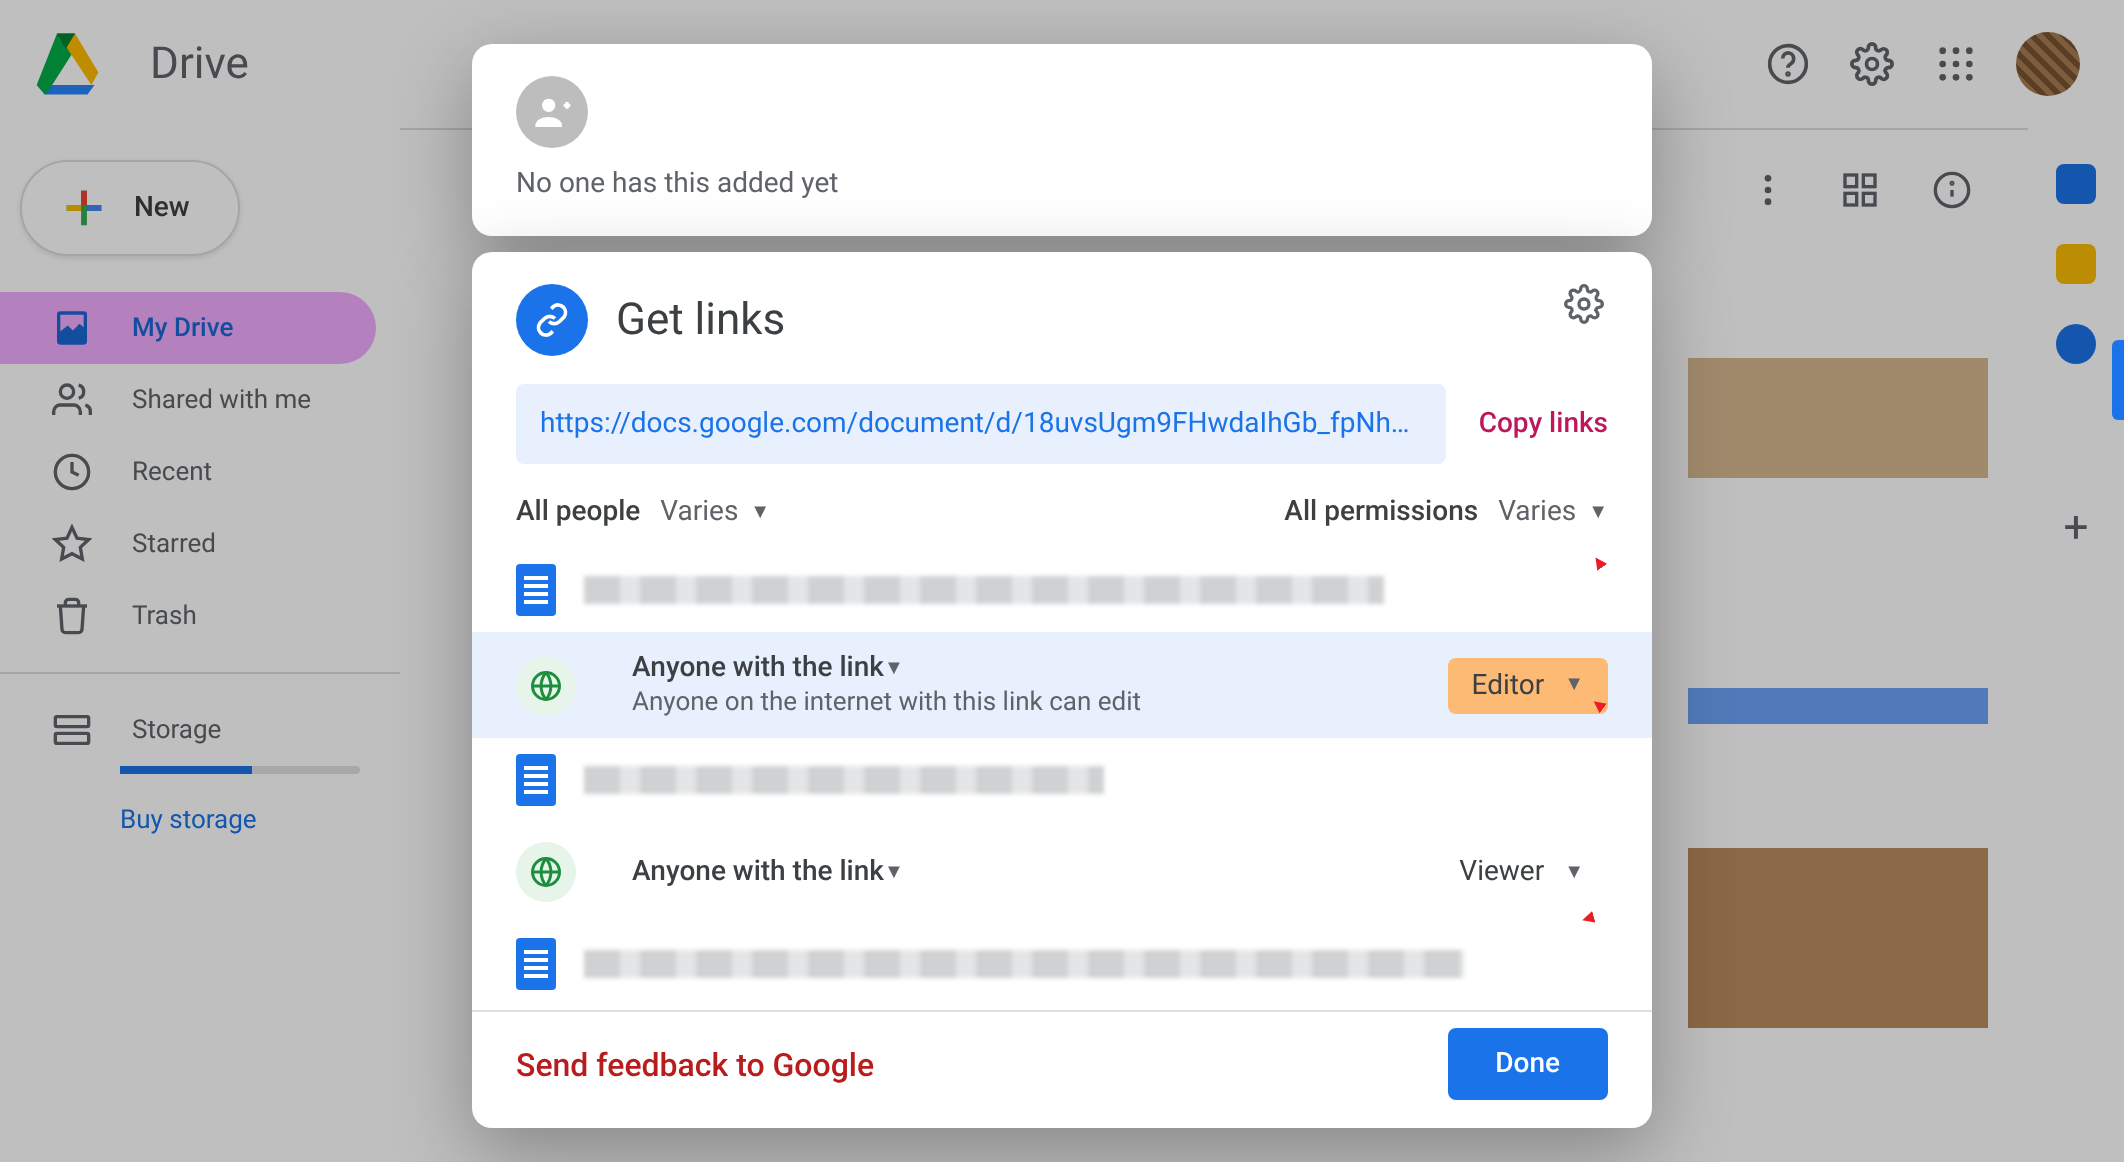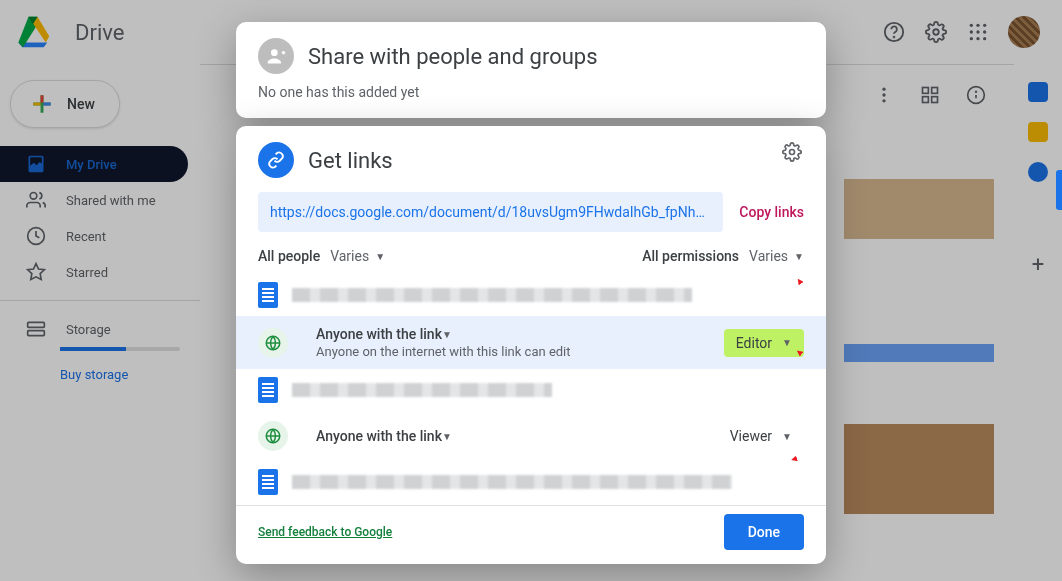--- a/index.html
+++ b/index.html
@@ -19,21 +19,21 @@
             background-size: 8px 8px; }
 
   .drive-body { display: flex; height: calc(100% - 64px); }
   .sidebar { width: 200px; padding: 8px 0; }
   .new-btn { margin: 8px 10px 18px 10px; width: 110px; height: 48px; border: 1px solid #dadce0; border-radius: 24px;
              display: flex; align-items: center; gap: 12px; padding: 0 18px; box-shadow: 0 1px 3px rgba(0,0,0,.12); background:#fff;}
   .new-btn-label { font-size: 14px; color: #3c4043; font-weight:500;}
   .plus-mark { width: 26px; height: 26px; position:relative;}
   .sb-item { height: 36px; display: flex; align-items: center; padding-left: 24px; gap: 18px;
              font-size: 13px; color: #5f6368; border-radius: 0 18px 18px 0; margin-right: 12px; }
-  .sb-item.active { background: #0f172a; color: #1967d2; font-weight: 500; }
+  .sb-item.active { background: #f0abfc; color: #1967d2; font-weight: 500; }
   .sb-item.active .ico { color: #1967d2; }
   .sb-sep { height: 1px; background: #dadce0; margin: 10px 0; }
   .storage-line { font-size: 13px; color: #5f6368; padding: 4px 20px 6px 60px; }
   .storage-bar { height: 4px; width: 120px; background: #e0e0e0; margin-left: 60px; border-radius: 2px; position:relative;}
   .storage-bar::after { content:""; position:absolute; left:0; top:0; height:100%; width:55%; background:#1a73e8; }
   .buy-storage { font-size: 13px; color:#1a73e8; padding: 16px 0 0 60px; cursor:pointer; }
 
   .main-area { flex:1; position:relative; padding-top: 6px; border-top:1px solid #dadce0;}
   .action-row { height: 48px; display:flex; align-items:center; justify-content:flex-end; gap:22px; padding-right: 26px; }
   .content-fill { position:absolute; left:0; top:54px; right:0; bottom:0; background:#fff;}
@@ -84,26 +84,26 @@
   .blur-line { height:14px; border-radius:3px; background:#d7d9db; flex:1;
                max-width: 400px; filter: blur(1px); position: relative;}
   .blur-line::after { content:""; position:absolute; inset:0; background: repeating-linear-gradient(90deg,#cfd1d3 0 18px,#e3e5e7 18px 28px);}
 
   .link-perm { padding: 10px 22px; display:flex; align-items:center;}
   .perm-text { margin-left:14px;}
   .perm-title { font-size:14px; font-weight:500; color:#3c4043; display:flex; align-items:center; }
   .perm-sub { font-size:13px; color:#5f6368; margin-top:2px;}
   .perm-spacer { flex:1;}
   .role-pill { font-size:14px; color:#3c4043; display:flex; align-items:center; gap:10px; padding:6px 12px; border-radius:4px;}
-  .role-pill.boxed { background:#bef264;text-align:right;}
+  .role-pill.boxed { background:#fdba74;text-align:right;}
   
   .globe-green { width:18px; height:18px; }
 
   .card-footer { display:flex; align-items:center; padding: 8px 22px 0 22px;}
-  .feedback { font-size:12px; color:#15803d; text-decoration:underline; font-weight:500;}
+  .feedback { font-size:16px; color:#b91c1c; font-weight:500;}
   .done-btn { margin-left:auto; background:#1a73e8; color:#fff; border:none; border-radius:4px;
               height:36px; padding:0 24px; font-size:14px; font-weight:500; cursor:pointer;}
 
   
   .arrow { position:absolute; pointer-events:none; }
   
   .side-panel-strip { position:absolute; right:0; top:170px; width:6px; height:40px; background:#1a73e8; border-radius:3px 0 0 3px;}
 </style>
 </head>
 <body>
@@ -196,20 +196,29 @@
           <span>Recent</span>
         </div>
         <div class="sb-item">
           <span class="ico">
               <svg width="20" height="20" viewBox="0 0 24 24" fill="none" stroke="currentColor" stroke-width="2">
                 <polygon points="12 2 15 8.5 22 9.3 17 14 18.2 21 12 17.8 5.8 21 7 14 2 9.3 9 8.5 12 2"></polygon>
               </svg>
             </span>
           <span>Starred</span>
         </div>
+        <div class="sb-item">
+          <span class="ico">
+              <svg width="20" height="20" viewBox="0 0 24 24" fill="none" stroke="currentColor" stroke-width="2">
+                <polyline points="3 6 5 6 21 6"></polyline>
+                <path d="M19 6l-1 14a2 2 0 01-2 2H8a2 2 0 01-2-2L5 6m3 0V4a2 2 0 012-2h4a2 2 0 012 2v2"></path>
+              </svg>
+            </span>
+          <span>Trash</span>
+        </div>
 
         <div class="sb-sep"></div>
         <div class="sb-item">
           <span class="ico">
               <svg width="20" height="20" viewBox="0 0 24 24" fill="none" stroke="currentColor" stroke-width="2">
                 <rect x="2" y="4" width="20" height="6" rx="1"></rect>
                 <rect x="2" y="14" width="20" height="6" rx="1"></rect>
               </svg>
             </span>
           <span>Storage</span>
@@ -265,21 +274,20 @@
 
     <div class="card card1">
       <div class="share-hdr">
         <div class="circle grey">
           <svg width="20" height="20" viewBox="0 0 24 24" fill="#fff">
               <circle cx="10" cy="8" r="4"></circle>
               <path d="M2 20c0-3 4-5 8-5s8 2 8 5v1H2z"></path>
               <path d="M19 8h4M21 6v4" stroke="#fff" stroke-width="2"></path>
             </svg>
         </div>
-        <h2>Share with people and groups</h2>
       </div>
       <div class="sub">No one has this added yet</div>
     </div>
 
     <div class="card card2">
       <div class="links-hdr">
         <div class="circle blue">
           <svg width="18" height="18" viewBox="0 0 24 24" fill="none" stroke="#fff" stroke-width="2.5">
               <path d="M10 13a5 5 0 007 0l3-3a5 5 0 00-7-7l-1.5 1.5"></path>
               <path d="M14 11a5 5 0 00-7 0l-3 3a5 5 0 007 7l1.5-1.5"></path>

